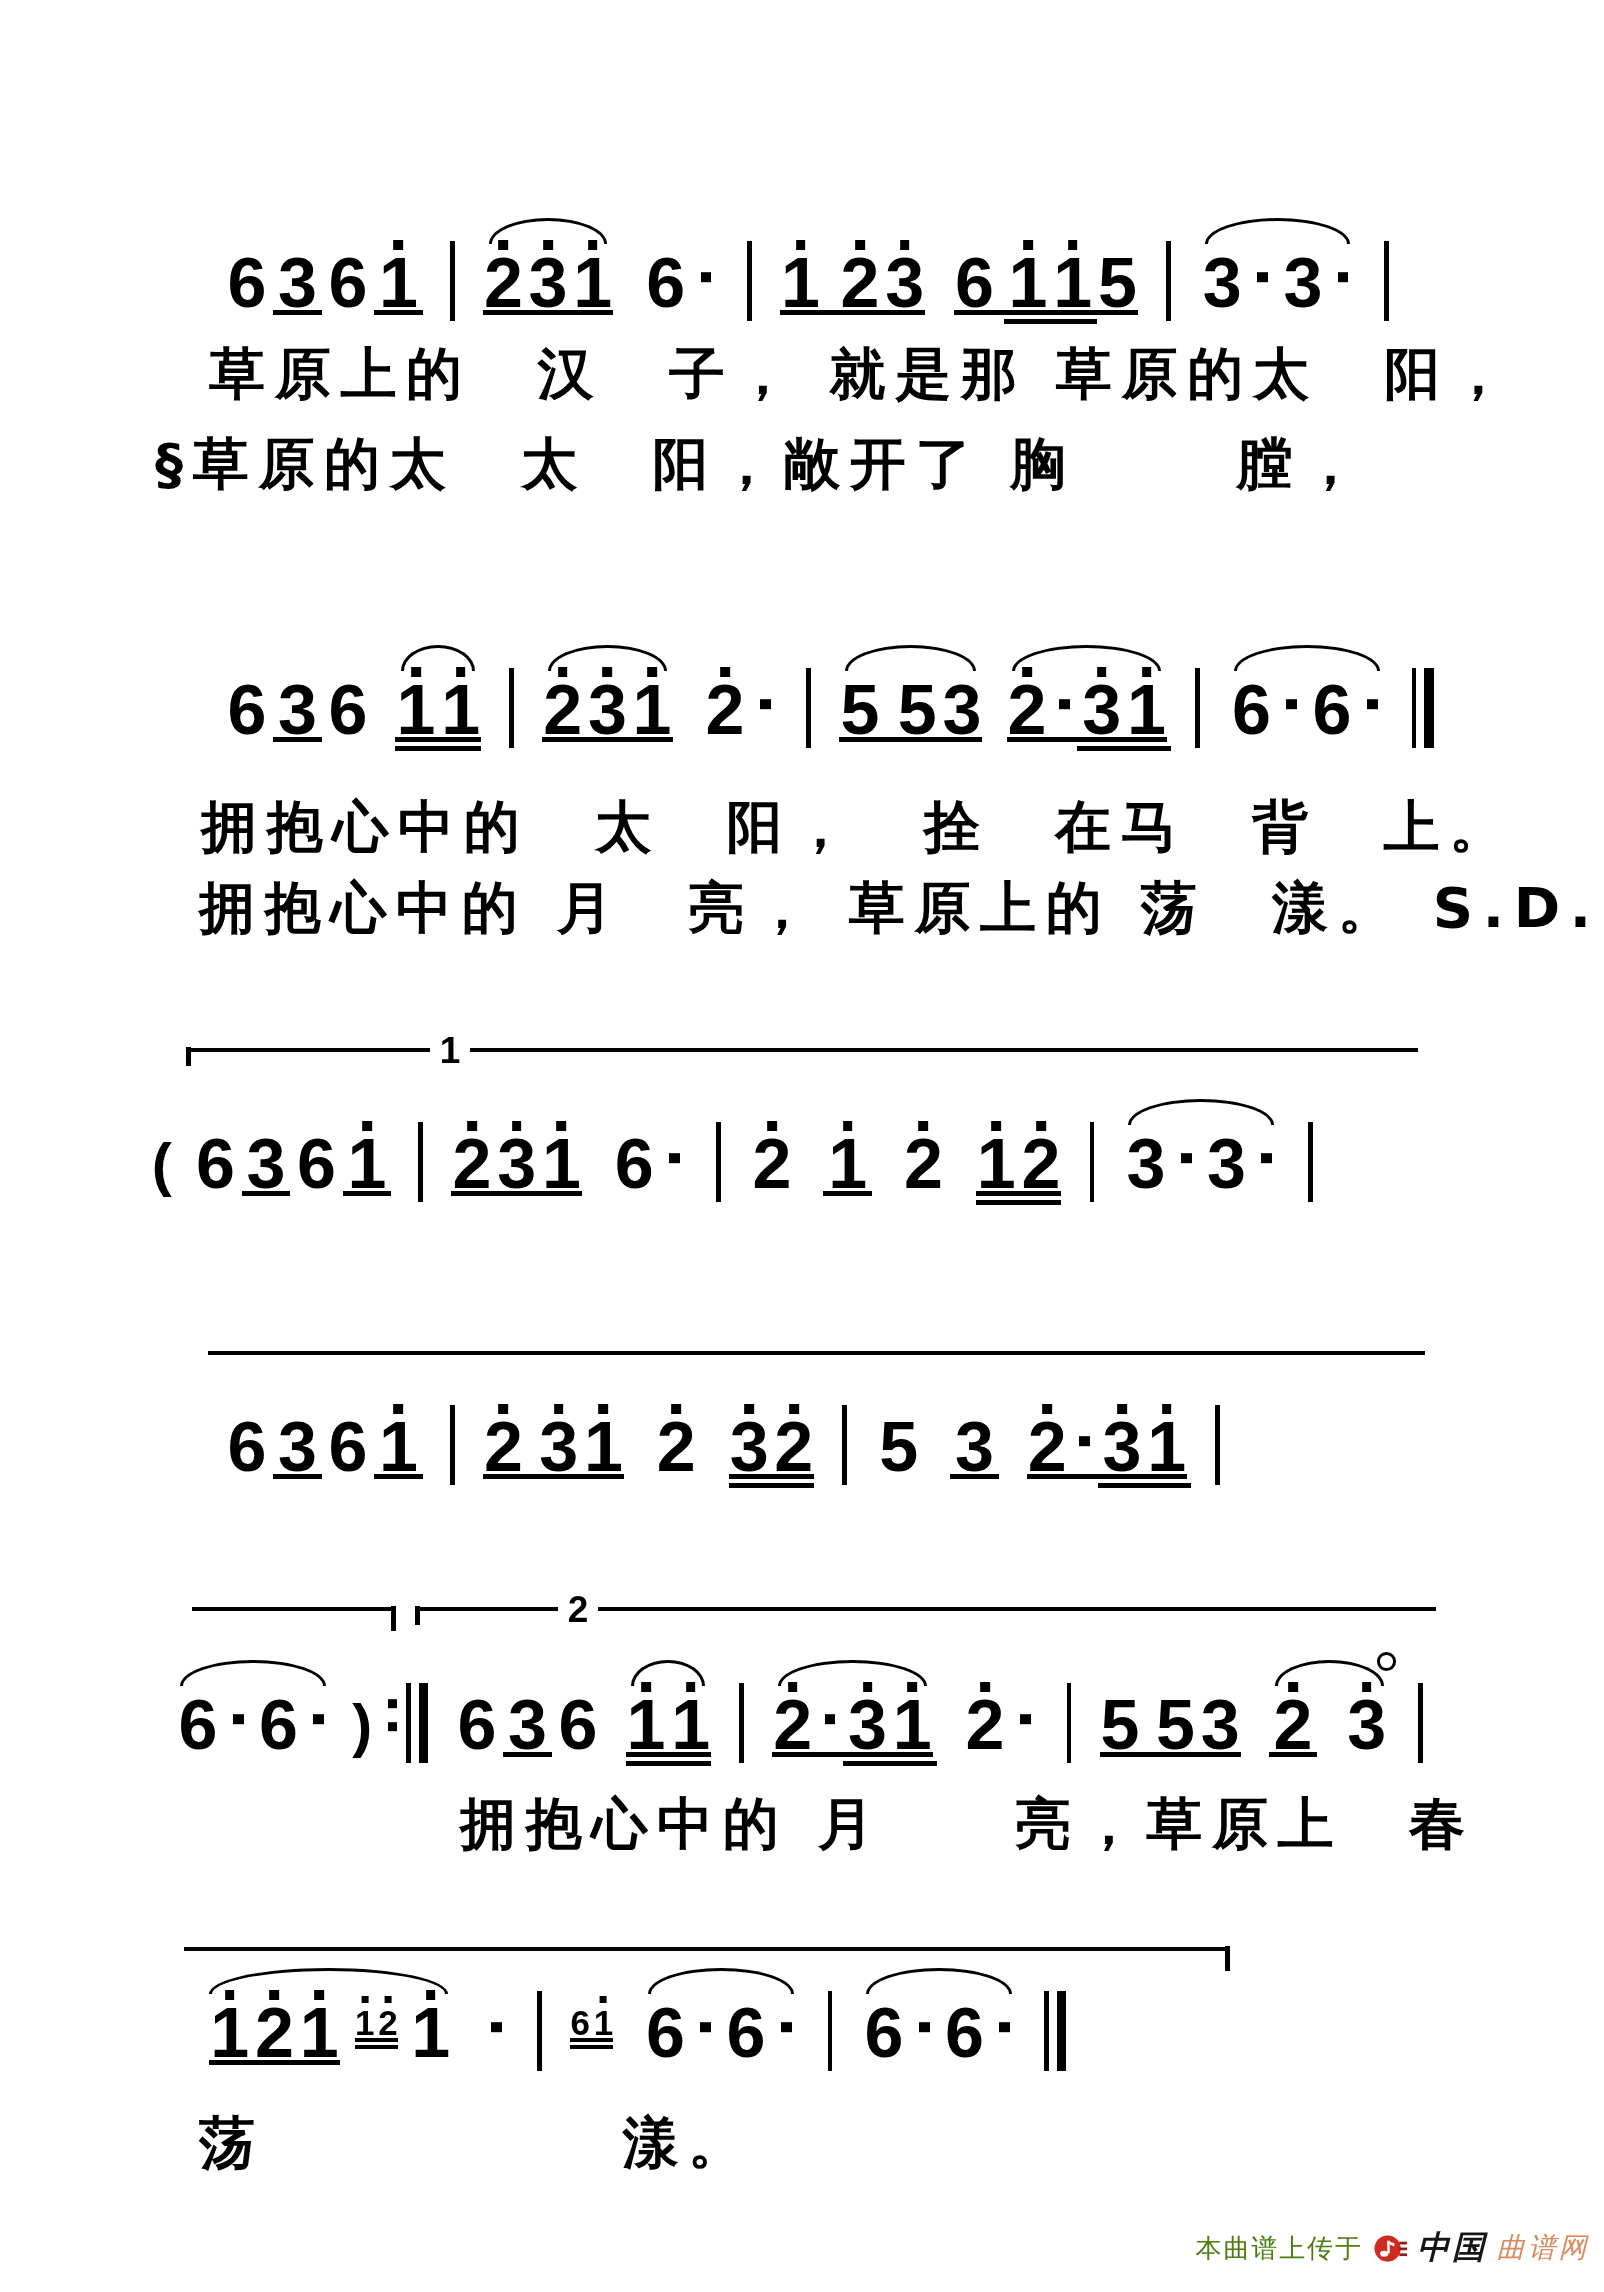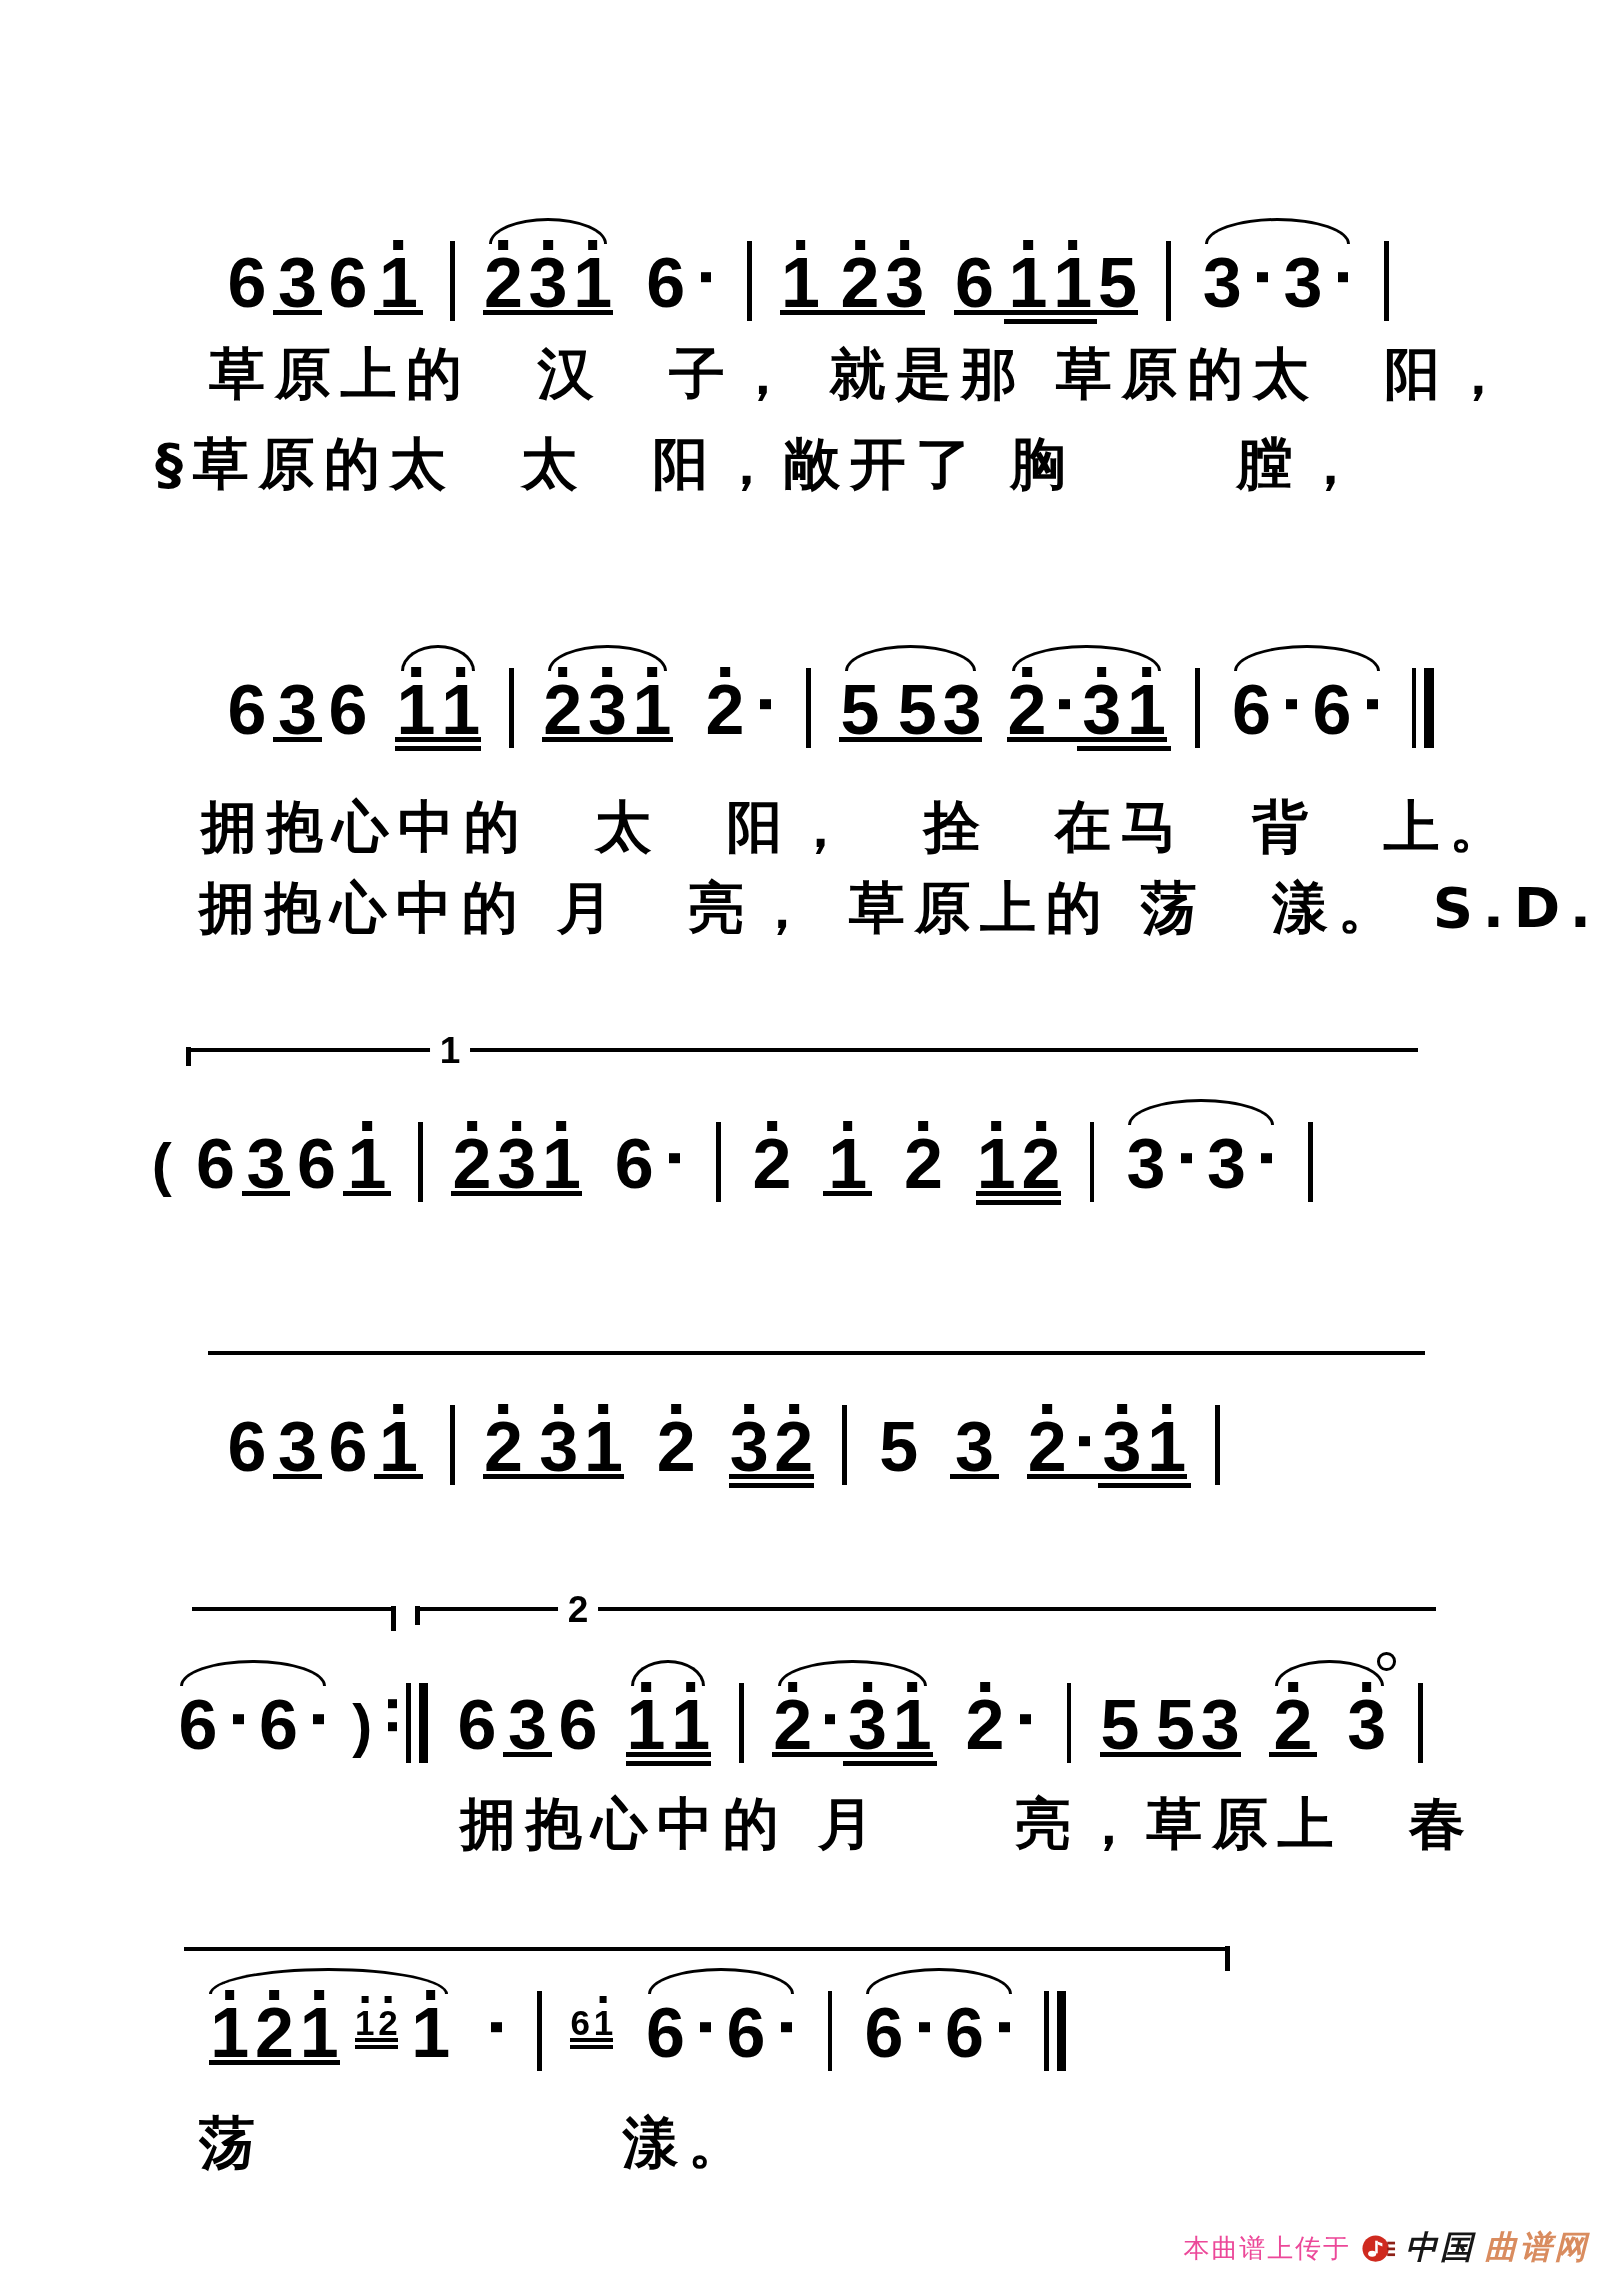--- a/index.html
+++ b/index.html
@@ -45,21 +45,21 @@
   .vlab{position:absolute;top:-23px;transform:translateX(-50%);background:#fff;
       padding:0 9.7px;font-weight:700;font-size:37px;line-height:43px;color:#000;}
   
   .lyric{position:absolute;font-family:"DejaVu Sans","Liberation Sans",sans-serif;
       font-weight:700;font-size:56px;line-height:62px;color:#000;white-space:pre;
       letter-spacing:9.7px;}
   
   .wm{position:absolute;right:15.5px;top:2226px;display:flex;align-items:center;gap:9.7px;}
   .wm .pfx{font-size:26px;color:#3f3f3f;letter-spacing:1.9px;}
   .wm .cn{font-size:32px;font-weight:900;font-style:italic;letter-spacing:2.9px;}
-  .wm .rest{font-size:32px;font-weight:700;font-style:italic;letter-spacing:2.9px;}
+  .wm .rest{font-size:28px;font-weight:400;font-style:italic;letter-spacing:2.9px;}
 </style>
 </head>
 <body>
 
 <div class="stage">
   <div id="score-root">
       <div class="mline" style="top: 243px; left: 209px;">
         <span class="grp">
           <span class="nt">6</span>
           <span class="nt">3<i class="l1"></i></span>
@@ -347,21 +347,21 @@
       </div>
       <div class="lyric" style="top: 343px; left: 209px;">草原上的　汉　子， 就是那 草原的太　阳，</div>
       <div class="lyric" style="top: 433px; left: 155px;">§草原的太　太　阳，敞开了 胸　　 膛，</div>
       <div class="lyric" style="top: 796px; left: 201px;">拥抱心中的　太　阳，　拴　在马　背　上。</div>
       <div class="lyric" style="top: 877px; left: 199px;">拥抱心中的 月　亮， 草原上的 荡　漾。 S.D.</div>
       <div class="lyric" style="top: 1793px; left: 460px;">拥抱心中的 月　　亮，草原上　春</div>
       <div class="lyric" style="top: 2112px; left: 199px;">荡　　　　　 漾。</div>
     </div>
 
   <div class="wm">
-    <span class="pfx" style="color: #ec4899; text-align: right;">本曲谱上传于</span>
+    <span class="pfx" style="color: #4d7c0f; text-align: right;">本曲谱上传于</span>
     <span style="display:inline-flex;">
       <svg width="35" height="35" viewBox="0 0 36 36">
         <circle cx="15" cy="18" r="13.5" fill="#cf2a1f"></circle>
         <ellipse cx="11.5" cy="23.5" rx="4.2" ry="3.1" fill="#ffffff"></ellipse>
         <rect x="14.6" y="10" width="2.6" height="13" fill="#ffffff"></rect>
         <path d="M14.6 10 L22 12.5 L22 16 L17.2 13.8 L17.2 12 Z" fill="#ffffff"></path>
         <rect x="27" y="11" width="8" height="2.8" fill="#8d2016"></rect>
         <rect x="27" y="17" width="8" height="2.8" fill="#8d2016"></rect>
         <rect x="27" y="23" width="8" height="2.8" fill="#8d2016"></rect>
       </svg>

